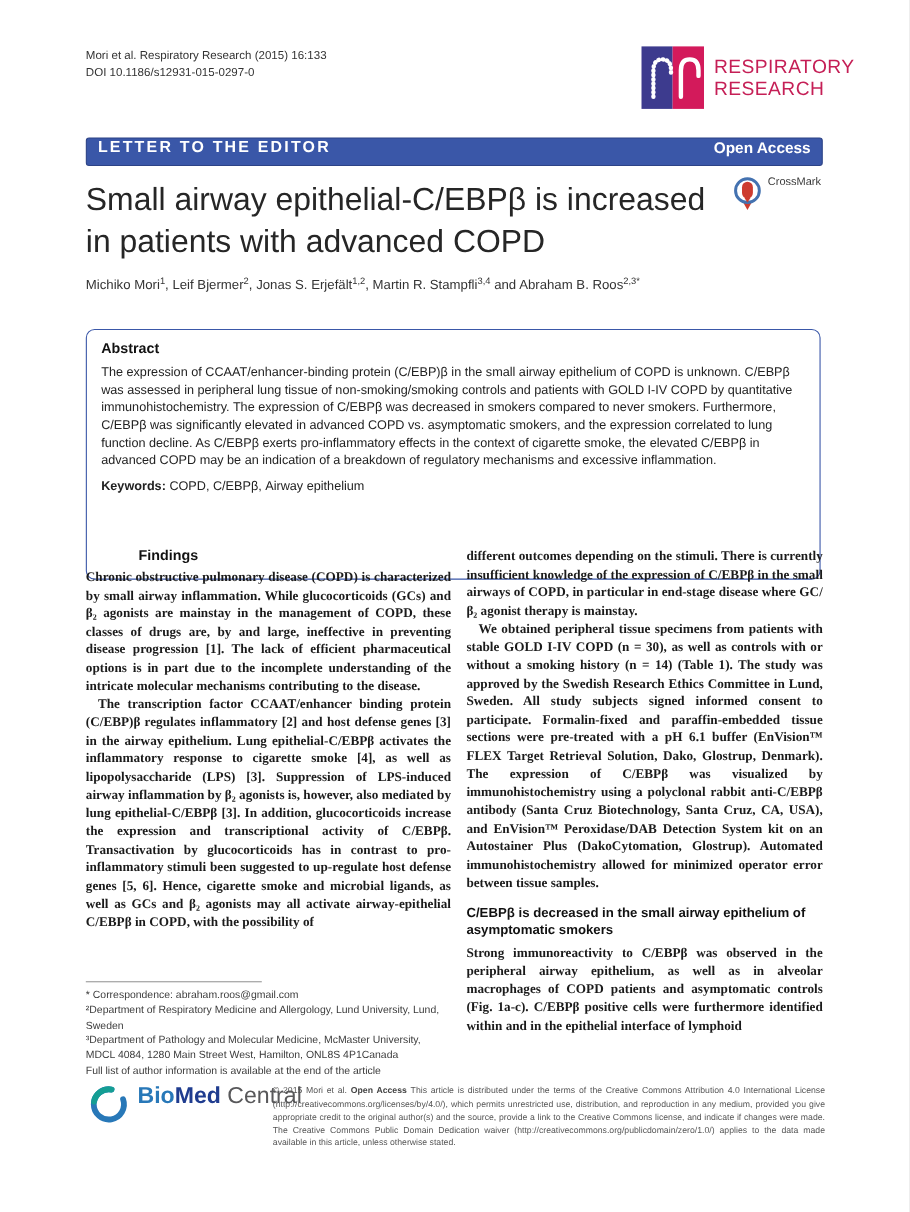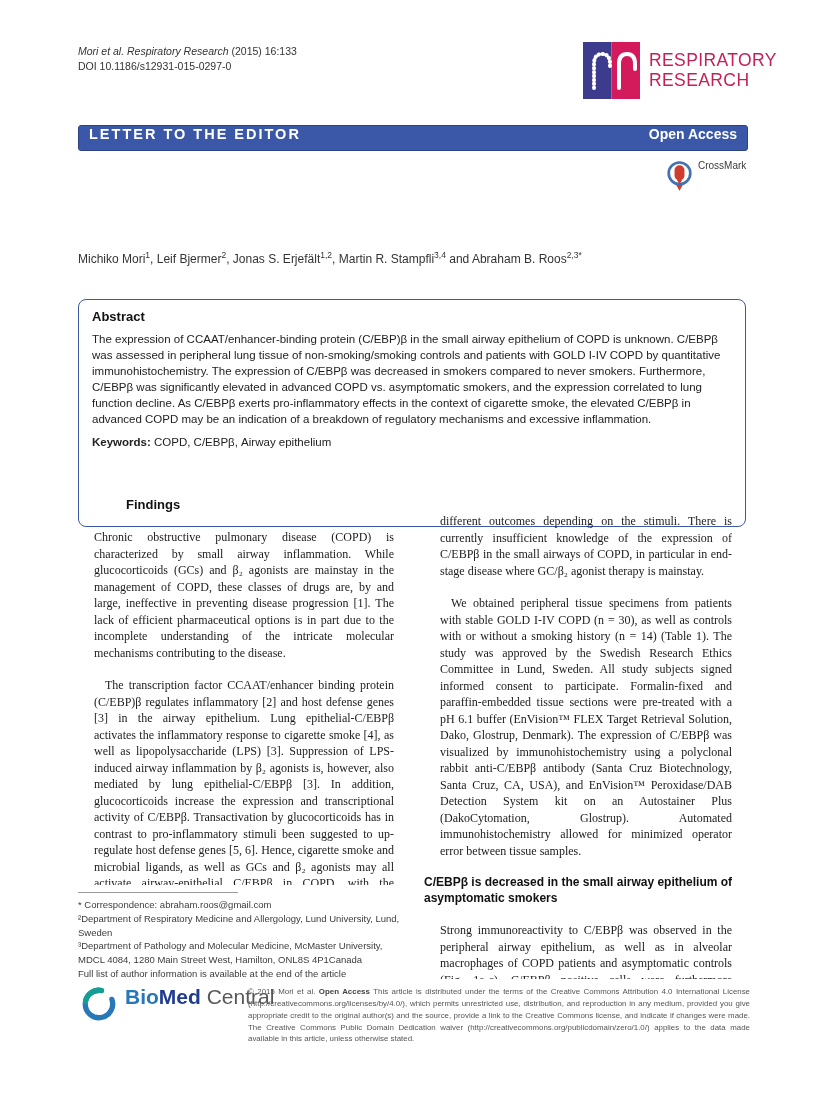--- a/index.html
+++ b/index.html
@@ -16,21 +16,21 @@
   }
   *{margin:0;padding:0;box-sizing:border-box;}
   html,body{background:#e9e9e9;}
   body{font-family:"Liberation Sans",sans-serif;color:#222;}
   .page{
     position:relative;width:827px;height:1102px;background:#fff;
     margin:0 auto;overflow:hidden;outline:1px solid #d8d8d8;
   }
   
   .header-cite{position:absolute;left:78px;top:44px;font-size:10.5px;line-height:1.45;color:#333;}
-  .header-cite .ital{font-style:italic;text-align:center;}
+  .header-cite .ital{text-align:center;}
   .journal-logo{position:absolute;left:583px;top:42px;display:flex;align-items:center;gap:9px;}
   .logo-square{width:57px;height:57px;display:block;}
   .journal-name{color:var(--brand-crimson);font-size:17.5px;line-height:1.12;letter-spacing:.4px;font-weight:400;}
   
   .banner{
     position:absolute;left:78px;top:125px;width:670px;height:26px;
     background:var(--banner-blue);border:1px solid #2d4386;border-radius:3px;
     display:flex;align-items:flex-start;justify-content:space-between;padding:0 10px;gap:44px;
   }
   .banner .label{color:#fff;font-weight:bold;font-size:14.5px;letter-spacing:2px;}
@@ -49,21 +49,21 @@
   .abstract-box h2{font-size:13px;font-weight:bold;margin-bottom:7px;color:#111;}
   .abstract-body{font-size:11.5px;line-height:16px;color:#222;}
   .abstract-keywords{margin-top:9px;font-size:11.5px;color:#222;}
   .abstract-keywords b{font-weight:bold;}
   
   .col{position:absolute;top:497px;font-family:"Liberation Serif",serif;font-size:12px;line-height:16.5px;text-align:justify;color:#1b1b1b;overflow:hidden;}
   .col-left{left:78px;width:332px;height:388px;}
   .col-right{left:424px;width:324px;height:482px;}
   .col h3{font-family:"Liberation Sans",sans-serif;font-size:13px;font-weight:bold;text-align:left;line-height:1.25;margin-bottom:3px;color:#111;padding-left:48px;}
   .col h4{font-family:"Liberation Sans",sans-serif;font-size:12px;font-weight:bold;text-align:left;line-height:1.3;margin:12px 0 4px 0;color:#111;}
-  .col p{margin:16px;}
+  .col p{margin:0;font-weight:bold;}
   .col p.indent{text-indent:11px;}
   
   .footnotes{
     position:absolute;left:78px;top:886px;width:332px;
     font-size:9.5px;line-height:1.45;color:#3c3c3c;padding-top:6px;
   }
   .footnotes .rule{width:160px;border-top:1px solid #999;margin-bottom:5px;}
   .footnotes div{margin:0;}
   
   .bmc-logo{position:absolute;left:80px;top:985px;display:flex;align-items:flex-start;gap:7px;}
@@ -98,20 +98,24 @@
       <div>RESPIRATORY</div>
       <div>RESEARCH</div>
     </div>
   </div>
 
   <div class="banner">
     <span class="label">LETTER TO THE EDITOR</span>
     <span class="access">Open Access</span>
   </div>
 
+  <h1 class="article-title">
+    <span>Small airway epithelial-C/EBPβ is increased</span><br>
+    <span>in patients with advanced COPD</span>
+  </h1>
 
   <div class="crossmark">
     <svg width="27" height="32" viewBox="0 0 30 35">
       <polygon points="11,27 19,27 15,34" style="fill:var(--crossmark-red)"></polygon>
       <circle cx="15" cy="14.5" r="12" fill="#fff" style="stroke:var(--crossmark-blue)" stroke-width="3"></circle>
       <rect x="9.5" y="5.5" width="11" height="17" rx="5.5" style="fill:var(--crossmark-red)"></rect>
       <polygon points="12,22 18,22 15,26.5" style="fill:var(--crossmark-red)"></polygon>
     </svg>
     <span class="crossmark-label">CrossMark</span>
   </div>

